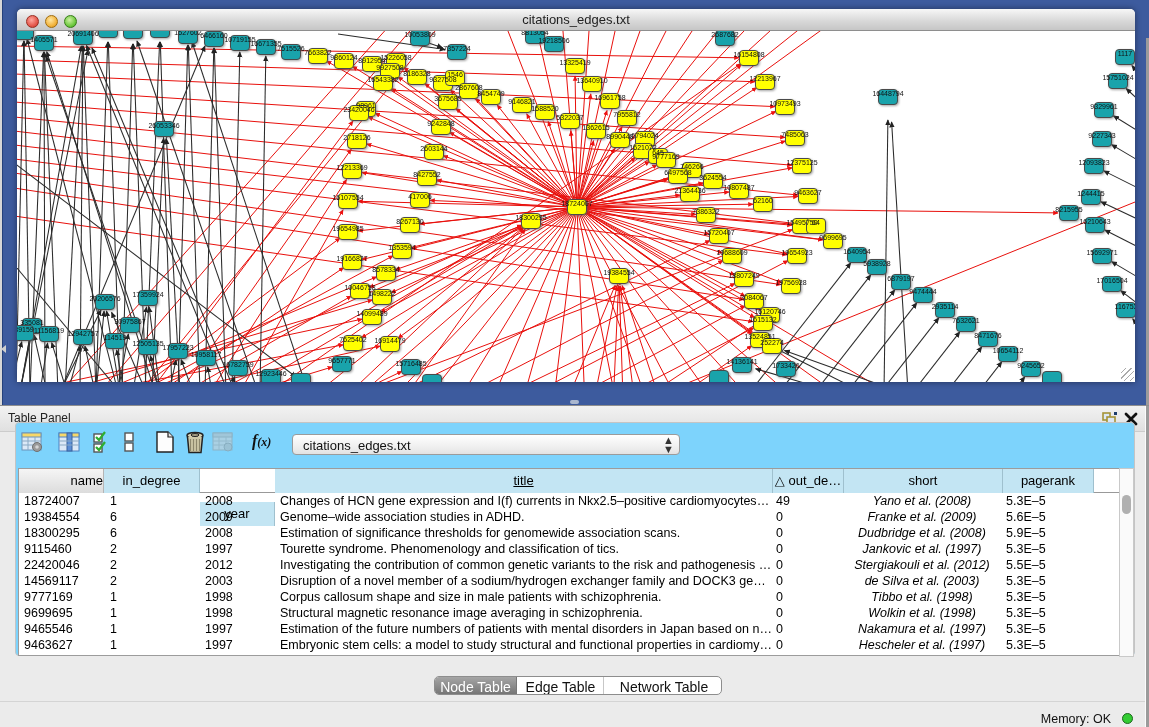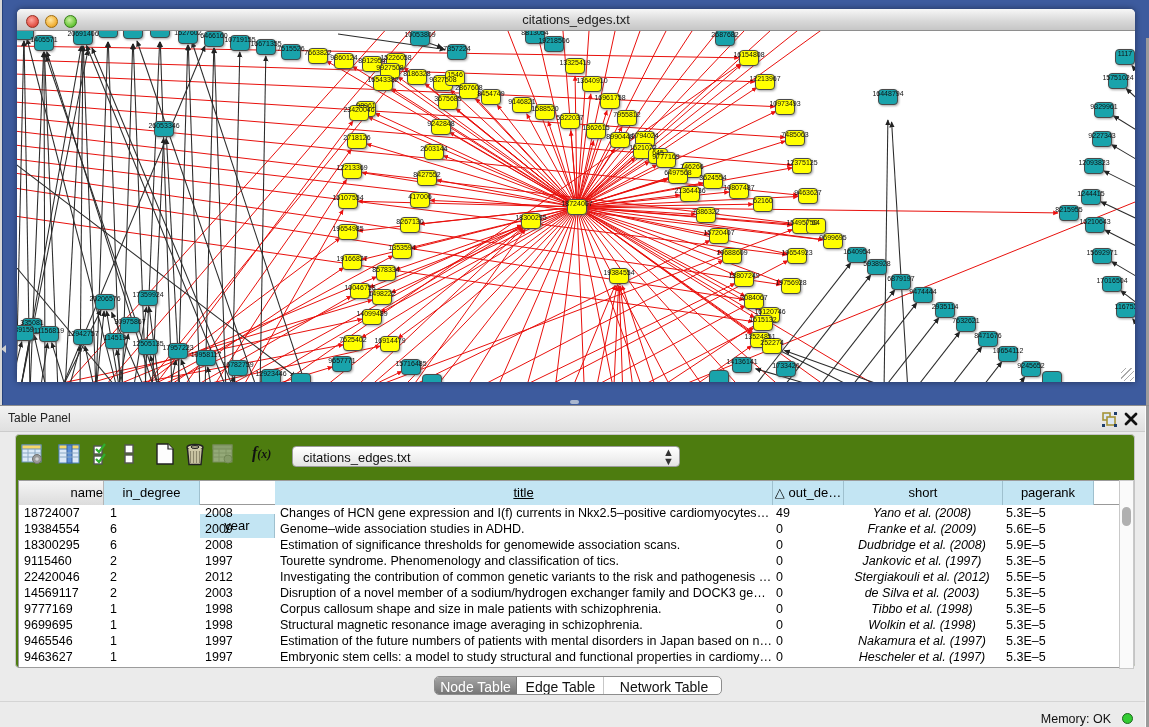--- a/index.html
+++ b/index.html
@@ -19,21 +19,21 @@
 #grip{position:absolute;right:1px;bottom:1px;width:13px;height:13px;
   background:repeating-linear-gradient(135deg,transparent 0 3px,#aaa 3px 4px);}
 #collapsearrow{position:absolute;left:1px;top:345px;width:0;height:0;border-top:4px solid transparent;border-bottom:4px solid transparent;border-right:5px solid #cfcfcf;}
 
 #tpanel{position:absolute;left:0;top:405px;width:1149px;height:322px;background:#ebebeb;border-top:1px solid #8f8f8f;}
 #tpanel .hdr{position:absolute;left:0;top:0;width:100%;height:26px;background:linear-gradient(#f2f2f2,#e0e0e0);border-bottom:1px solid #cccccc;}
 #tpanel .hdr .t{position:absolute;left:8px;top:5px;font-size:12px;color:#222;}
 #dragdot{position:absolute;left:570px;top:-6px;width:9px;height:4px;border-radius:2px;background:#aab7cf;font-size:0;}
 #floatico{position:absolute;left:1102px;top:6px;width:15px;height:15px;}
 #closeico{position:absolute;left:1123px;top:5px;width:16px;height:16px;}
-#contentbox{position:absolute;left:15px;top:28px;width:1120px;height:234px;border:1px solid #c4c4c4;border-radius:4px;background:#4d7c0f;}
+#contentbox{position:absolute;left:15px;top:16px;width:1120px;height:234px;border:1px solid #c4c4c4;border-radius:4px;background:#7dd3fc;}
 
 #toolbar{position:absolute;left:0px;top:8px;height:26px;width:100%;}
 .ticon{position:absolute;top:0;}
 #combo{position:absolute;left:276px;top:3px;width:388px;height:21px;border:1px solid #9b9b9b;border-radius:4px;
   background:linear-gradient(#ffffff,#ededed 70%,#e2e2e2);font-size:13px;color:#111;}
 #combo .txt{position:absolute;left:10px;top:3px;}
 #combo .ud{position:absolute;right:5px;top:1px;font-size:11px;color:#333;line-height:9px;}
 
 #tbl{position:absolute;left:2px;top:45px;width:1101px;height:188px;background:#fff;border:1px solid #9c9c9c;border-right:0;font-size:13px;}
 #thead{position:absolute;left:0;top:0;width:100%;height:24px;background:#fff;border-bottom:1px solid #999;}

